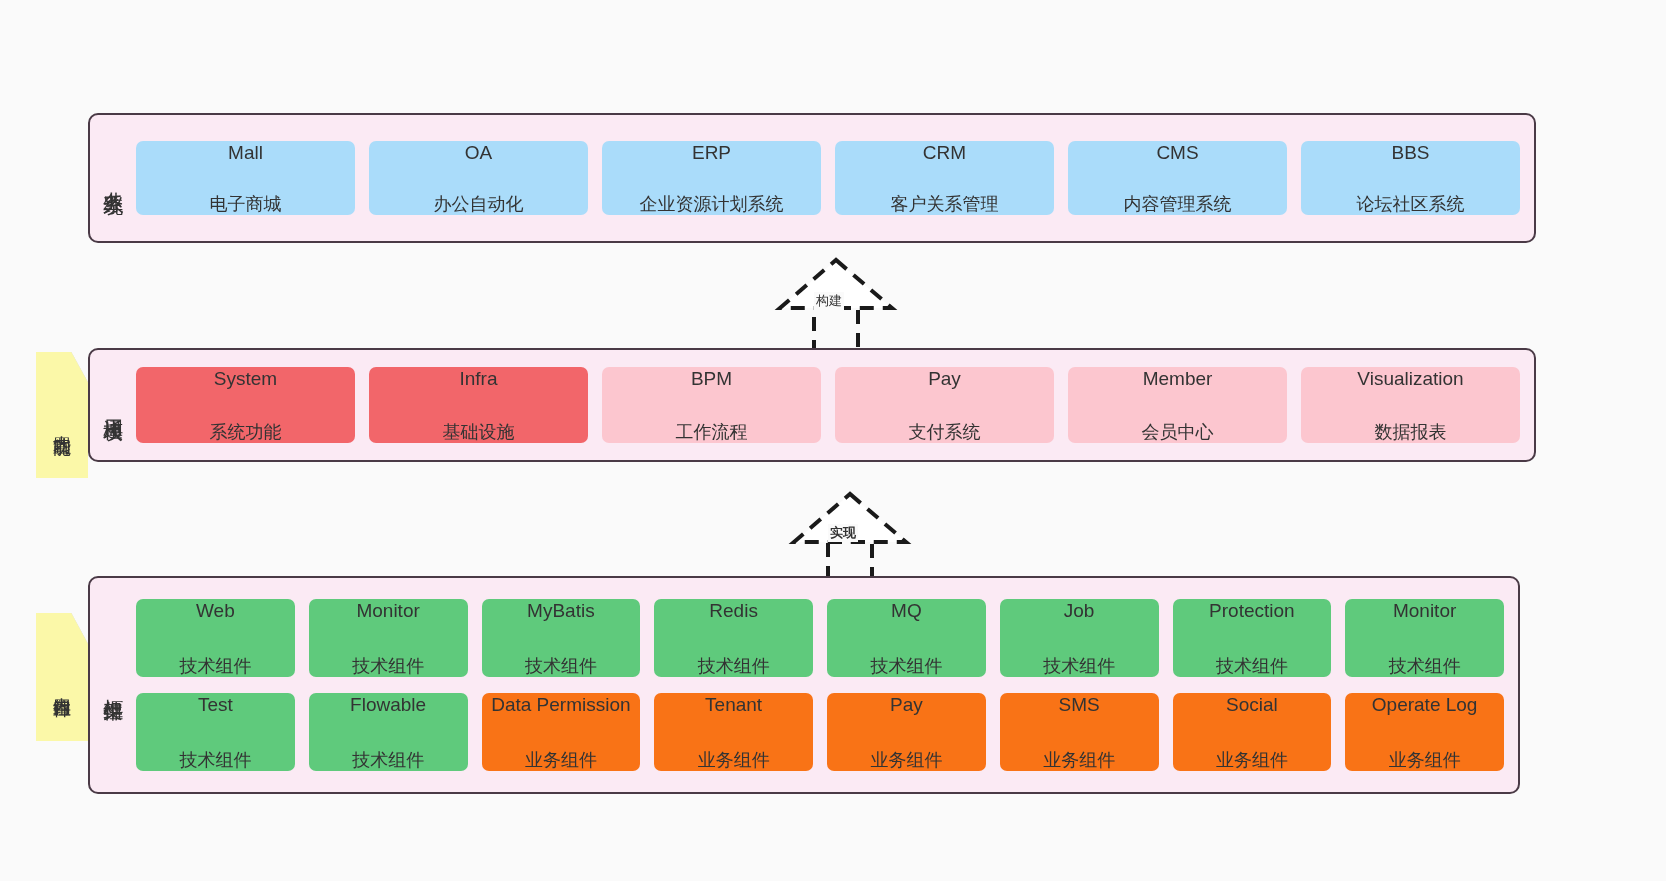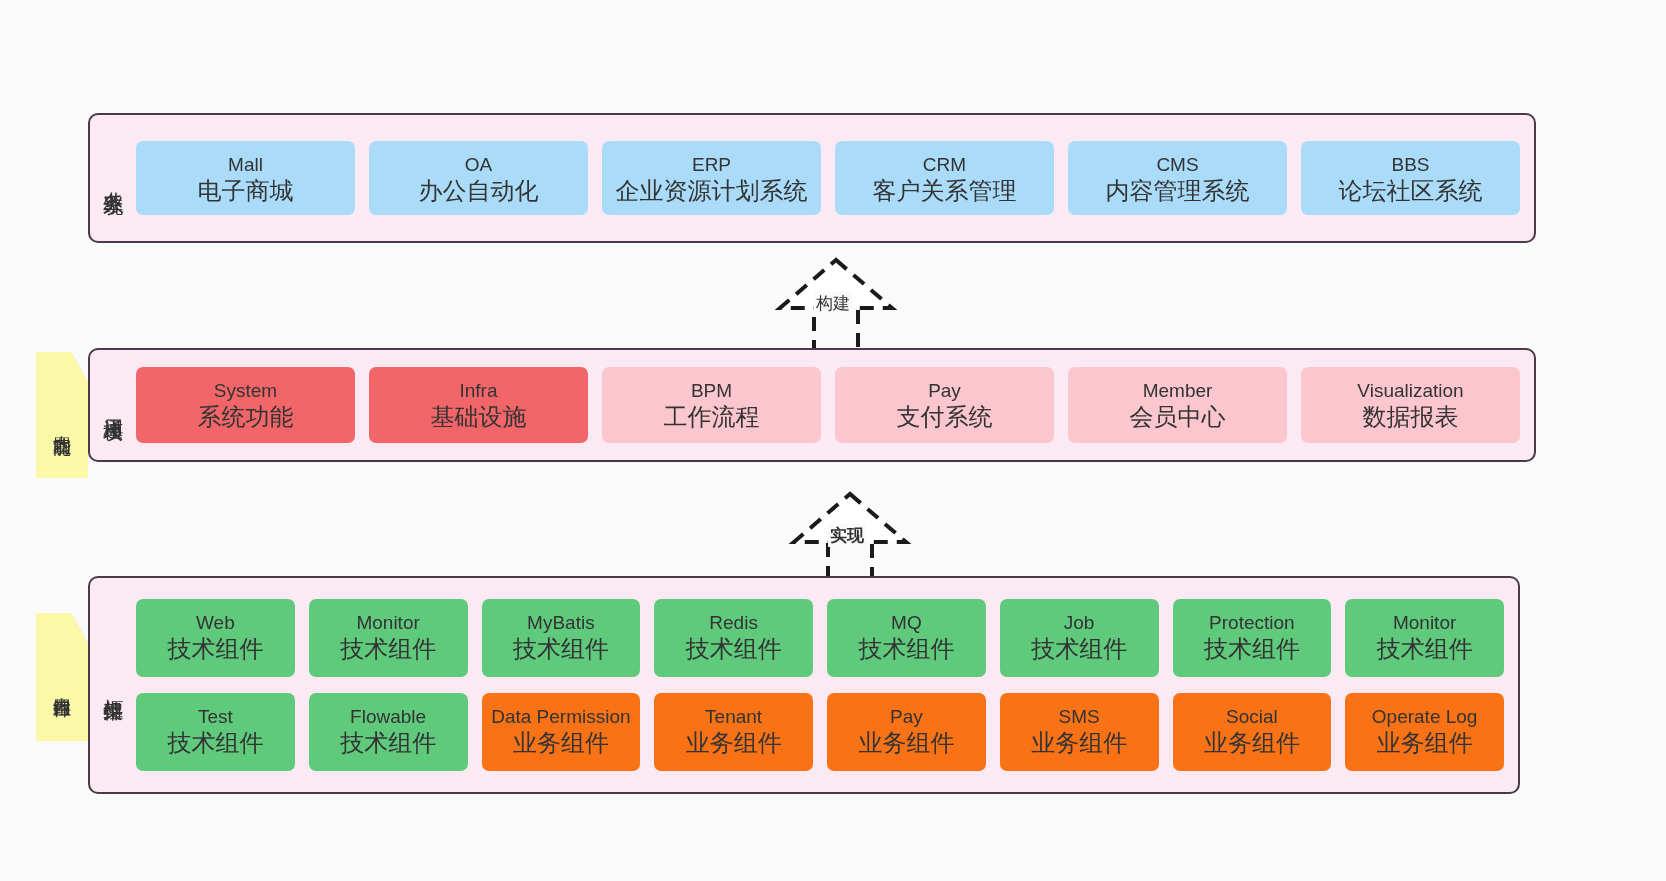--- a/index.html
+++ b/index.html
@@ -62,35 +62,35 @@
     gap: 14px;
     flex: 0 0 auto;
   }
 
   .card {
     flex: 1 1 0;
     border-radius: 7px;
     display: flex;
     flex-direction: column;
     align-items: center;
-    justify-content: flex-start;
+    justify-content: space-between;
     text-align: center;
     box-sizing: border-box;
-    padding: 12px 6px;
+    padding: 0 6px;
     min-width: 0;
   }
 
   .card .en {
     font-size: 19px;
     line-height: 1.22;
     color: #333333;
     white-space: normal;
   }
   .card .cn {
-    font-size: 24px;
+    font-size: 18px;
     line-height: 1.25;
     color: #333333;
   }
 
   
   .c-blue        { background: #aadcfa; }
   .c-red         { background: #f2666a; }
   .c-pink        { background: #fcc6cf; }
   .c-green       { background: #5fca7c; }
   .c-green-light { background: #f97316; }
@@ -135,21 +135,21 @@
     z-index: 2;
     padding-top: 16px;
   }
   #note-common    { left: 36px; top: 352px; width: 52px; height: 126px; }
   #note-framework { left: 36px; top: 613px; width: 52px; height: 128px; }
 
   
   .arrow-group { position: absolute; }
   .arrow-label {
     position: absolute;
-    font-size: 17px;
+    font-size: 13px;
     color: #333333;
     background: #fafafa;
     padding: 0 2px;
     white-space: nowrap;
     z-index: 3;
   }
   #arrow-build    { left: 756px; top: 256px; width: 160px; height: 94px; }
   #arrow-build .arrow-label    { left: 58px; top: 36px; }
   #arrow-implement { left: 770px; top: 490px; width: 160px; height: 88px; font-weight: bold; }
   #arrow-implement .arrow-label { left: 58px; top: 34px; }

